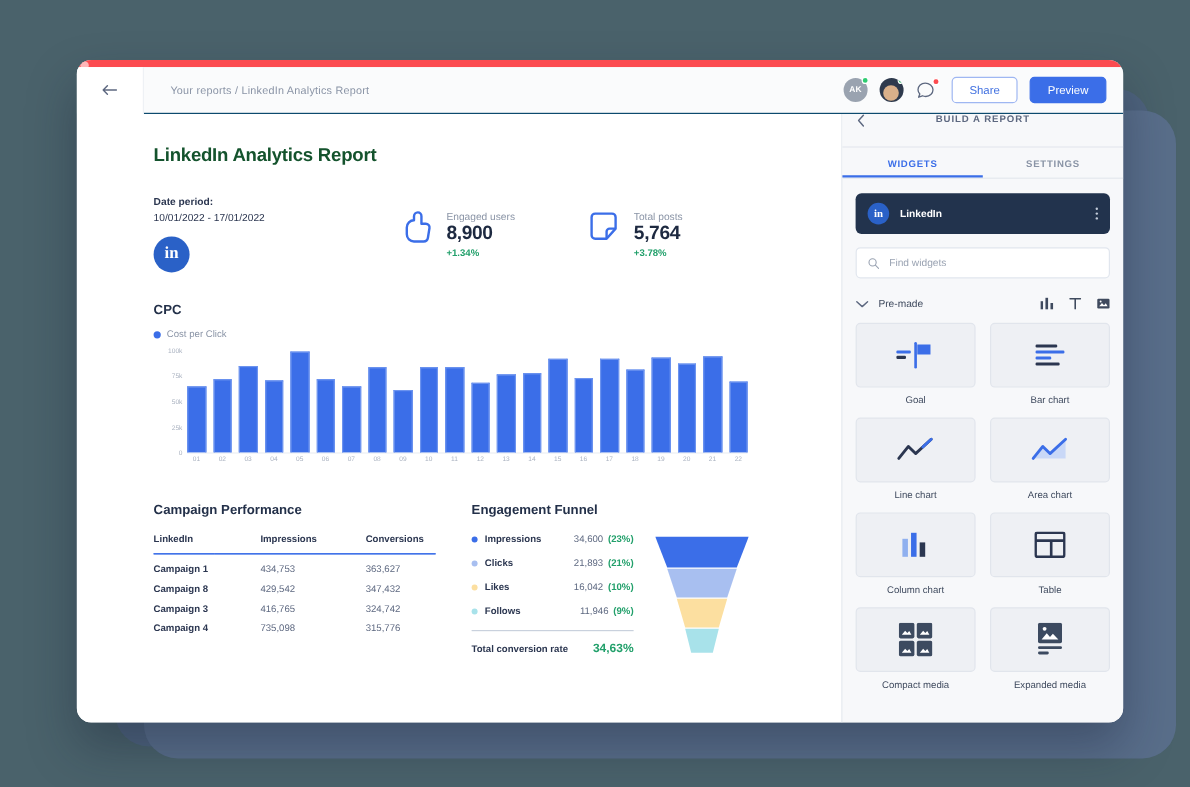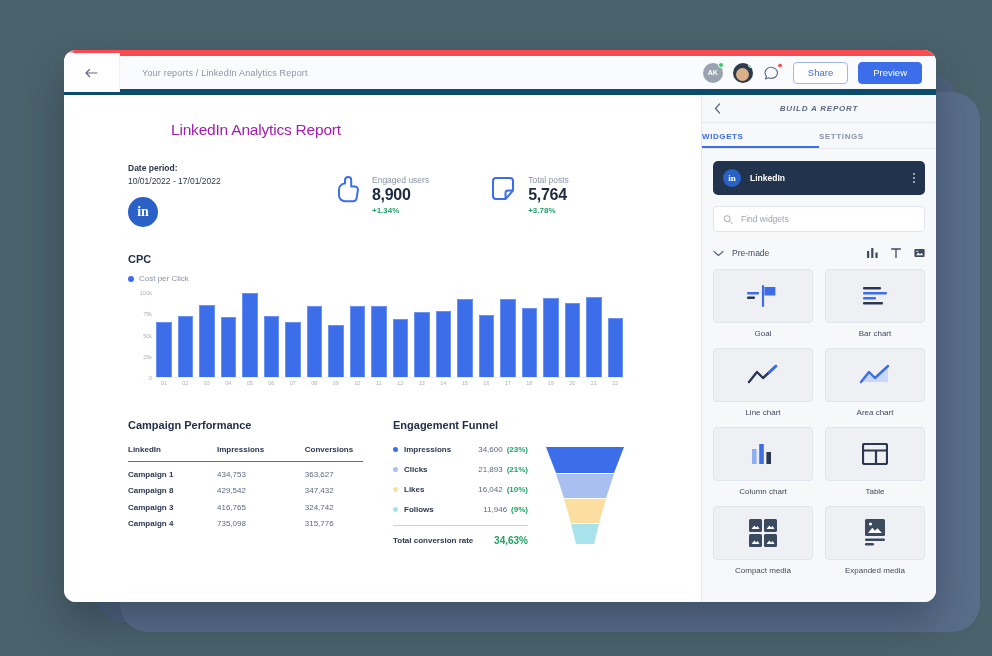--- a/index.html
+++ b/index.html
@@ -24,21 +24,21 @@
     border-radius: 12px;
     overflow: hidden;
     box-shadow: 0 20px 40px rgba(20,30,50,.35);
   }
   .redbar { position: absolute; left: 0; top: 0; width: 100%; height: 6px; background: #fc4b50; }
   .redbar-dot { position: absolute; left: 3px; top: 1px; width: 7px; height: 7px; border-radius: 50%; background: #fff; opacity:.6; }
 
   
   .chrome {
     position: absolute; left: 0; top: 6px; width: 100%; height: 39px;
-    background: #fafbfc; border-bottom: 6px solid #0c4a6e;
+    background: #fafbfc; border-bottom: 1px solid #0c4a6e;
     display: flex; align-items: center;
   }
   .backtab {
     width: 56px; height: 39px; background: #ffffff;
     display: flex; align-items: center; justify-content: center;
     border-right: 1px solid #eef1f5;
     cursor: pointer;
   }
   .backtab svg { display:block; }
   .crumb {
@@ -78,21 +78,21 @@
 
   
   .body { position: absolute; left: 0; top: 45px; right: 0; bottom: 0; display: flex; }
   .report { position: relative; width: 637px; height: 100%; background: #fff; padding: 26px 0 0 64px; }
   .panel {
     width: 235px; height: 100%; background: #f7f8fa;
     border-left: 1px solid #e4e8ee; display: flex; flex-direction: column;
   }
 
   
-  .report-title { font-size: 15.5px; font-weight: normal; color: #a21caf; letter-spacing: -.2px; margin-left: 43px; }
+  .report-title { font-size: 15.5px; font-weight: bold; color: #14532d; letter-spacing: -.2px; }
 
   .kpis { display: flex; align-items: flex-start; margin-top: 24px; }
   .dateblock { width: 175px; }
   .date-label { font-size: 8.5px; font-weight: bold; color: #2b3650; }
   .date-value { font-size: 8.5px; color: #2b3650; margin-top: 3px; }
   .li-badge {
     width: 30px; height: 30px; border-radius: 50%; background: #2a61c7;
     margin-top: 11px; display: flex; align-items: center; justify-content: center;
     color: #fff; font-weight: bold; font-size: 14px; font-family: "Liberation Serif", serif;
   }
@@ -146,31 +146,31 @@
   .flabel { font-size: 8px; font-weight: bold; color: #2b3650; margin-left: 6px; }
   .fval { font-size: 8px; color: #5d6880; margin-left: auto; }
   .fpct { font-size: 8px; color: #22a06b; font-weight: bold; margin-left: 4px; }
   .ftotal { display: flex; align-items: center; border-top: 1.5px solid #c9d1dd; padding-top: 9px; }
   .ftotal-label { font-size: 8px; font-weight: bold; color: #2b3650; }
   .ftotal-val { font-size: 10px; font-weight: bold; color: #22a06b; margin-left: auto; }
   .funnel-svg { margin-left: 18px; margin-top: 2px; }
 
   
   .panel-head {
-    height: 28px; display: flex; align-items: center;
-    border-bottom: 1px solid #e4e8ee; background: #f7f8fa; position: relative; font-style: italic;
+    height: 28px; display: flex; align-items: flex-start;
+    border-bottom: 1px solid #e4e8ee; background: #f7f8fa; position: relative;
   }
   .panel-back { width: 30px; display:flex; align-items:center; justify-content:center; cursor:pointer; }
   .panel-title {
     position: absolute; left: 0; right: 0; text-align: center;
     font-size: 8px; font-weight: bold; color: #5d6880; letter-spacing: .8px;
   }
   .tabs { display: flex; background: #f7f8fa; border-bottom: 1px solid #e4e8ee; }
   .tab {
-    flex: 1; text-align: left; font-size: 8px; font-weight: bold;
+    flex: 1; text-align: center; font-size: 8px; font-weight: bold;
     letter-spacing: .6px; padding: 9px 0 7px; color: #8a94a6; cursor: pointer;
   }
   .tab.active { color: #3b6ee8; box-shadow: inset 0 -2px 0 #3b6ee8; }
 
   .panel-scroll { flex: 1; padding: 12px 11px 0; overflow: hidden; }
   .src-card {
     background: #22334d; border-radius: 5px; height: 34px;
     display: flex; align-items: center; padding: 0 10px; cursor: pointer;
   }
   .src-icon {

